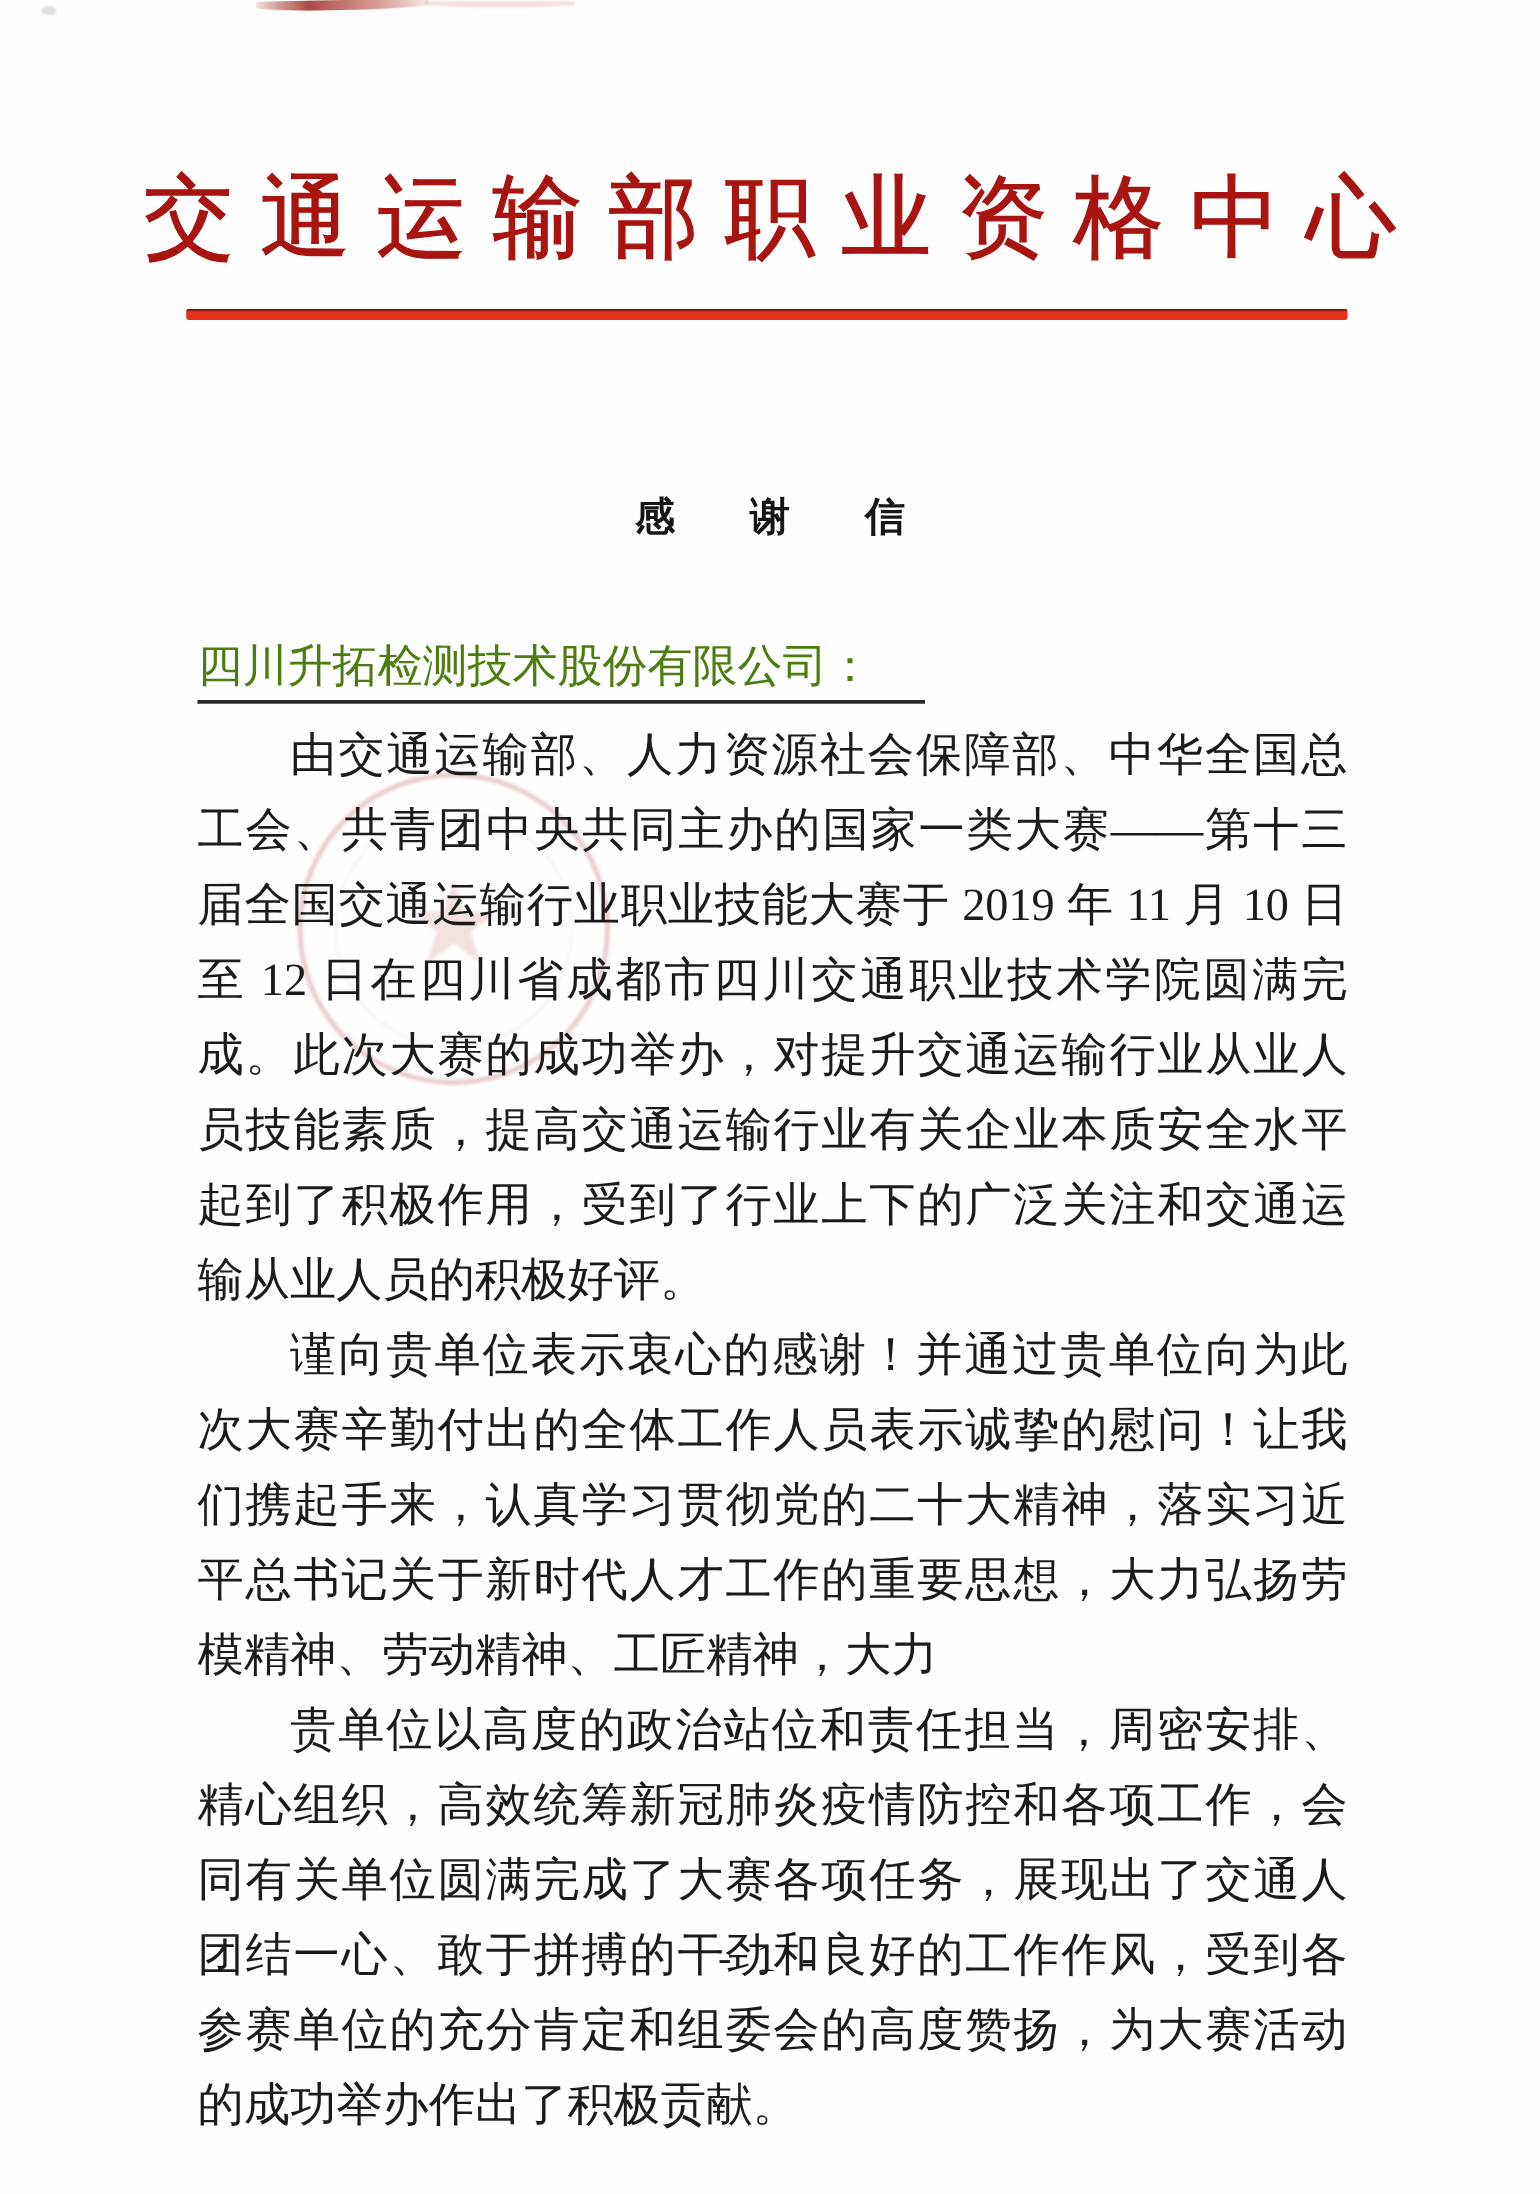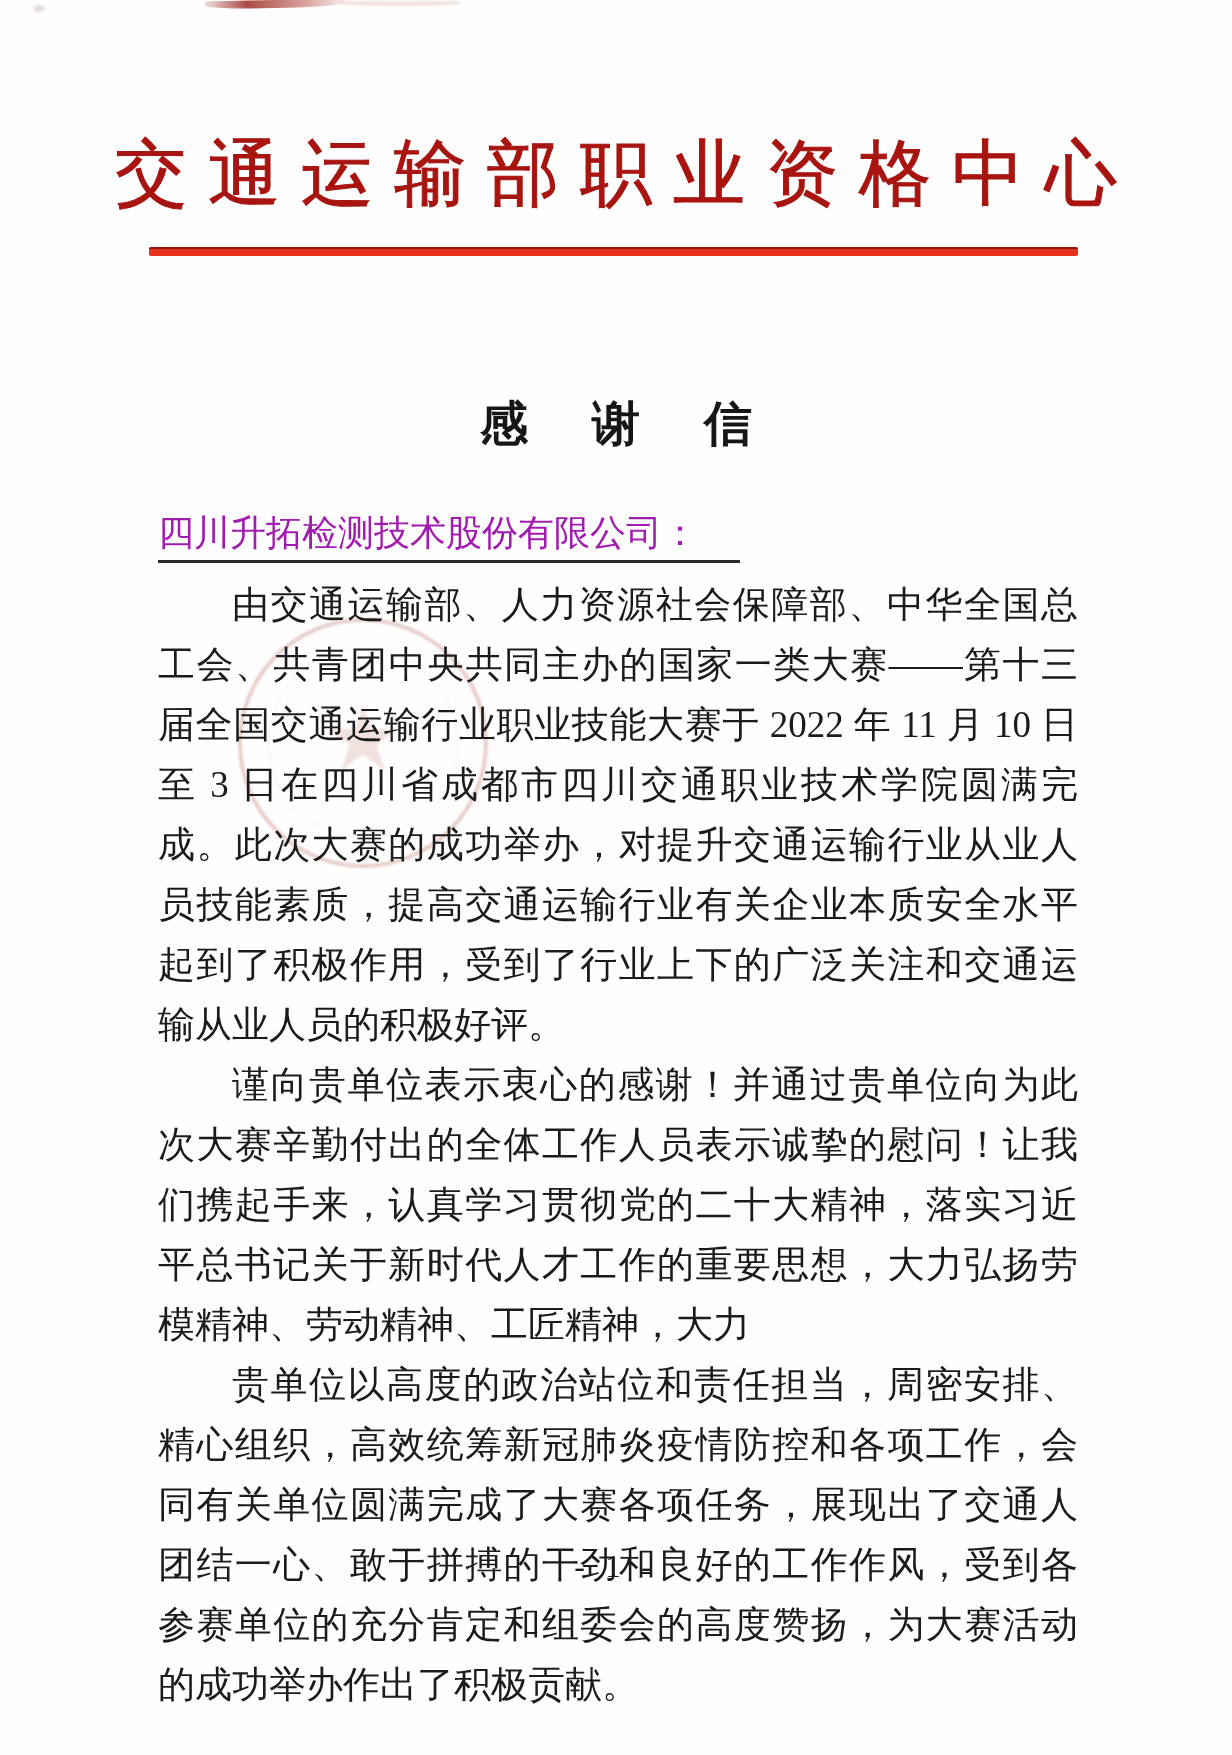--- a/index.html
+++ b/index.html
@@ -64,34 +64,34 @@
     background: #e5301a;
     border-top: 2px solid #8e1406;
     border-radius: 2px;
   }
 
   
   .letter-title {
     position: absolute;
     top: 392px; left: 0; right: 0;
     text-align: center;
-    font-size: 48px;
+    font-size: 32px;
     font-weight: bold;
     color: #161616;
     letter-spacing: 26px;
     text-indent: 26px;
     white-space: nowrap;
   }
 
   
   .salutation {
     position: absolute;
     top: 508px; left: 158px;
     font-size: 36px;
-    color: #a21caf;
+    color: #4d7c0f;
     line-height: 50px;
   }
   .salutation-inner {
     display: inline-block;
     border-bottom: 3px solid #2a2a2a;
     padding-right: 42px;
     padding-bottom: 2px;
   }
 
   
@@ -163,20 +163,20 @@
     <div class="seal-star">★</div>
   </div>
 
   <div class="letter-title">感 谢 信</div>
 
   <div class="salutation">
     <span class="salutation-inner">四川升拓检测技术股份有限公司：</span>
   </div>
 
   <div class="letter-body">
-    <p>由交通运输部、人力资源社会保障部、中华全国总工会、共青团中央共同主办的国家一类大赛——第十三届全国交通运输行业职业技能大赛于 2022 年 11 月 10 日至 3 日在四川省成都市四川交通职业技术学院圆满完成。此次大赛的成功举办，对提升交通运输行业从业人员技能素质，提高交通运输行业有关企业本质安全水平起到了积极作用，受到了行业上下的广泛关注和交通运输从业人员的积极好评。</p>
+    <p>由交通运输部、人力资源社会保障部、中华全国总工会、共青团中央共同主办的国家一类大赛——第十三届全国交通运输行业职业技能大赛于 2019 年 11 月 10 日至 12 日在四川省成都市四川交通职业技术学院圆满完成。此次大赛的成功举办，对提升交通运输行业从业人员技能素质，提高交通运输行业有关企业本质安全水平起到了积极作用，受到了行业上下的广泛关注和交通运输从业人员的积极好评。</p>
     <p>谨向贵单位表示衷心的感谢！并通过贵单位向为此次大赛辛勤付出的全体工作人员表示诚挚的慰问！让我们携起手来，认真学习贯彻党的二十大精神，落实习近平总书记关于新时代人才工作的重要思想，大力弘扬劳模精神、劳动精神、工匠精神，大力</p>
     <p>贵单位以高度的政治站位和责任担当，周密安排、精心组织，高效统筹新冠肺炎疫情防控和各项工作，会同有关单位圆满完成了大赛各项任务，展现出了交通人团结一心、敢于拼搏的干劲和良好的工作作风，受到各参赛单位的充分肯定和组委会的高度赞扬，为大赛活动的成功举办作出了积极贡献。</p>
   </div>
 
   <div class="page-number">- 1 -</div>
 
 </div>
 
 </body></html>

